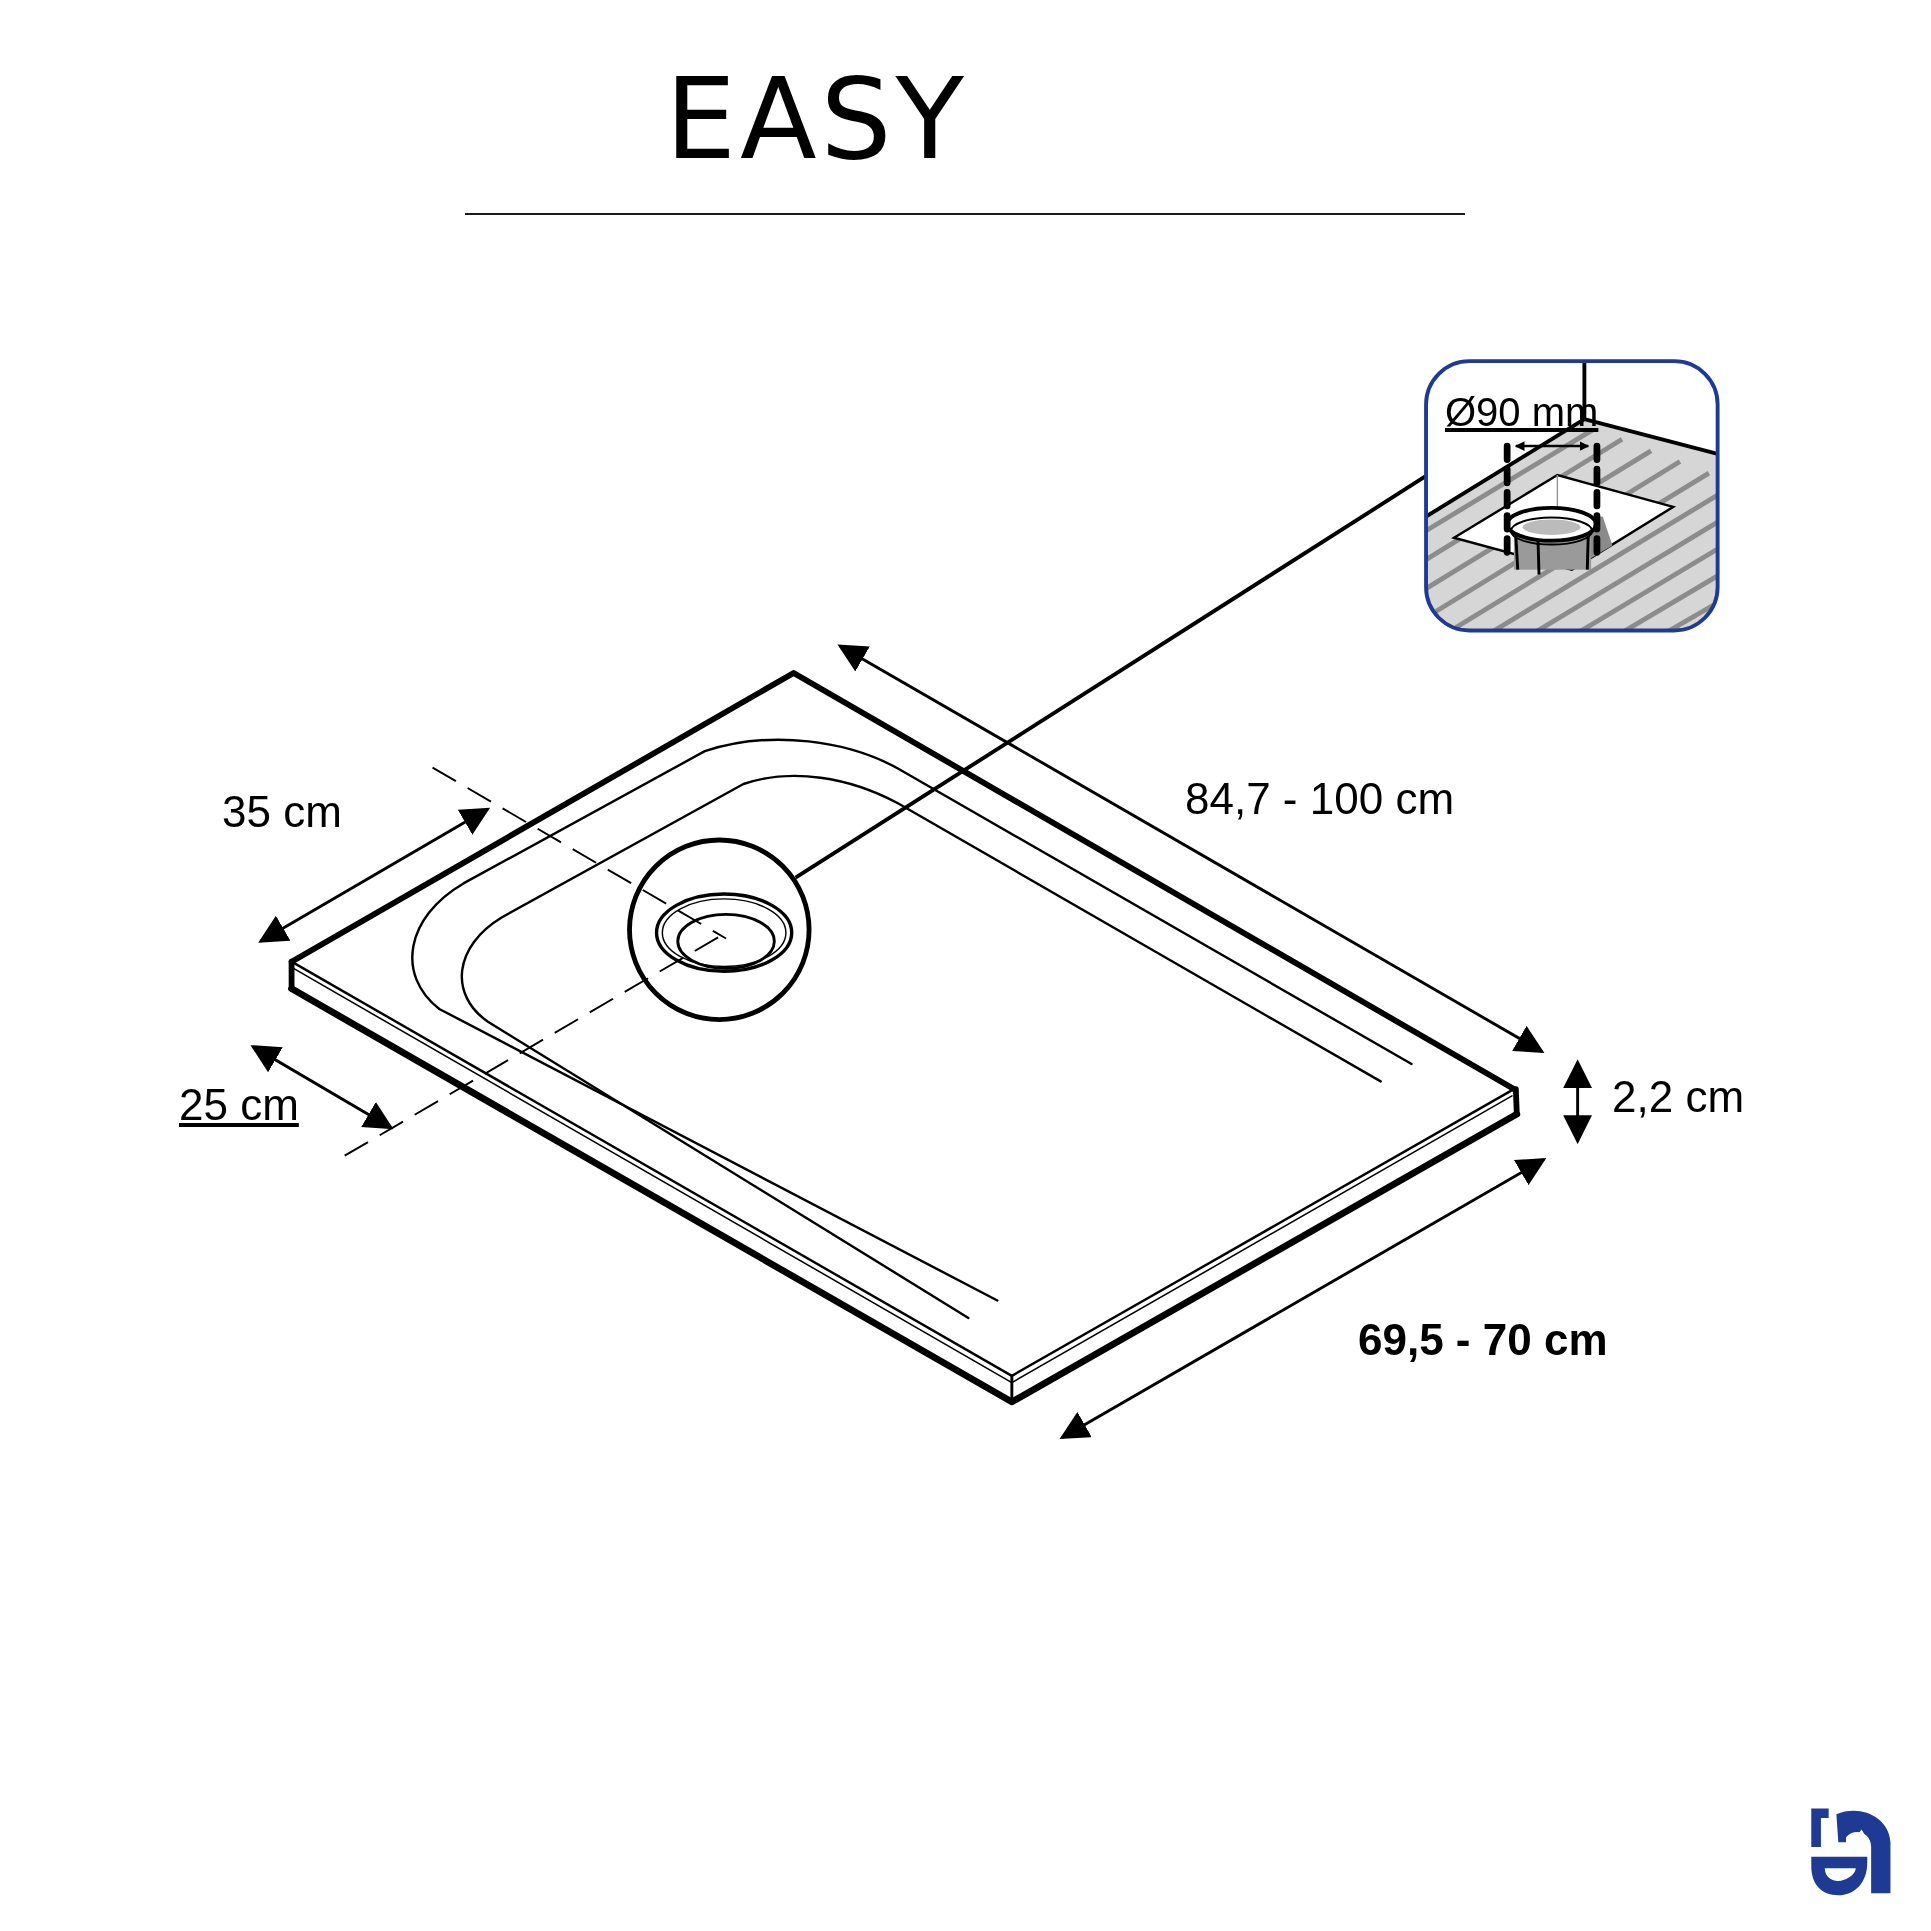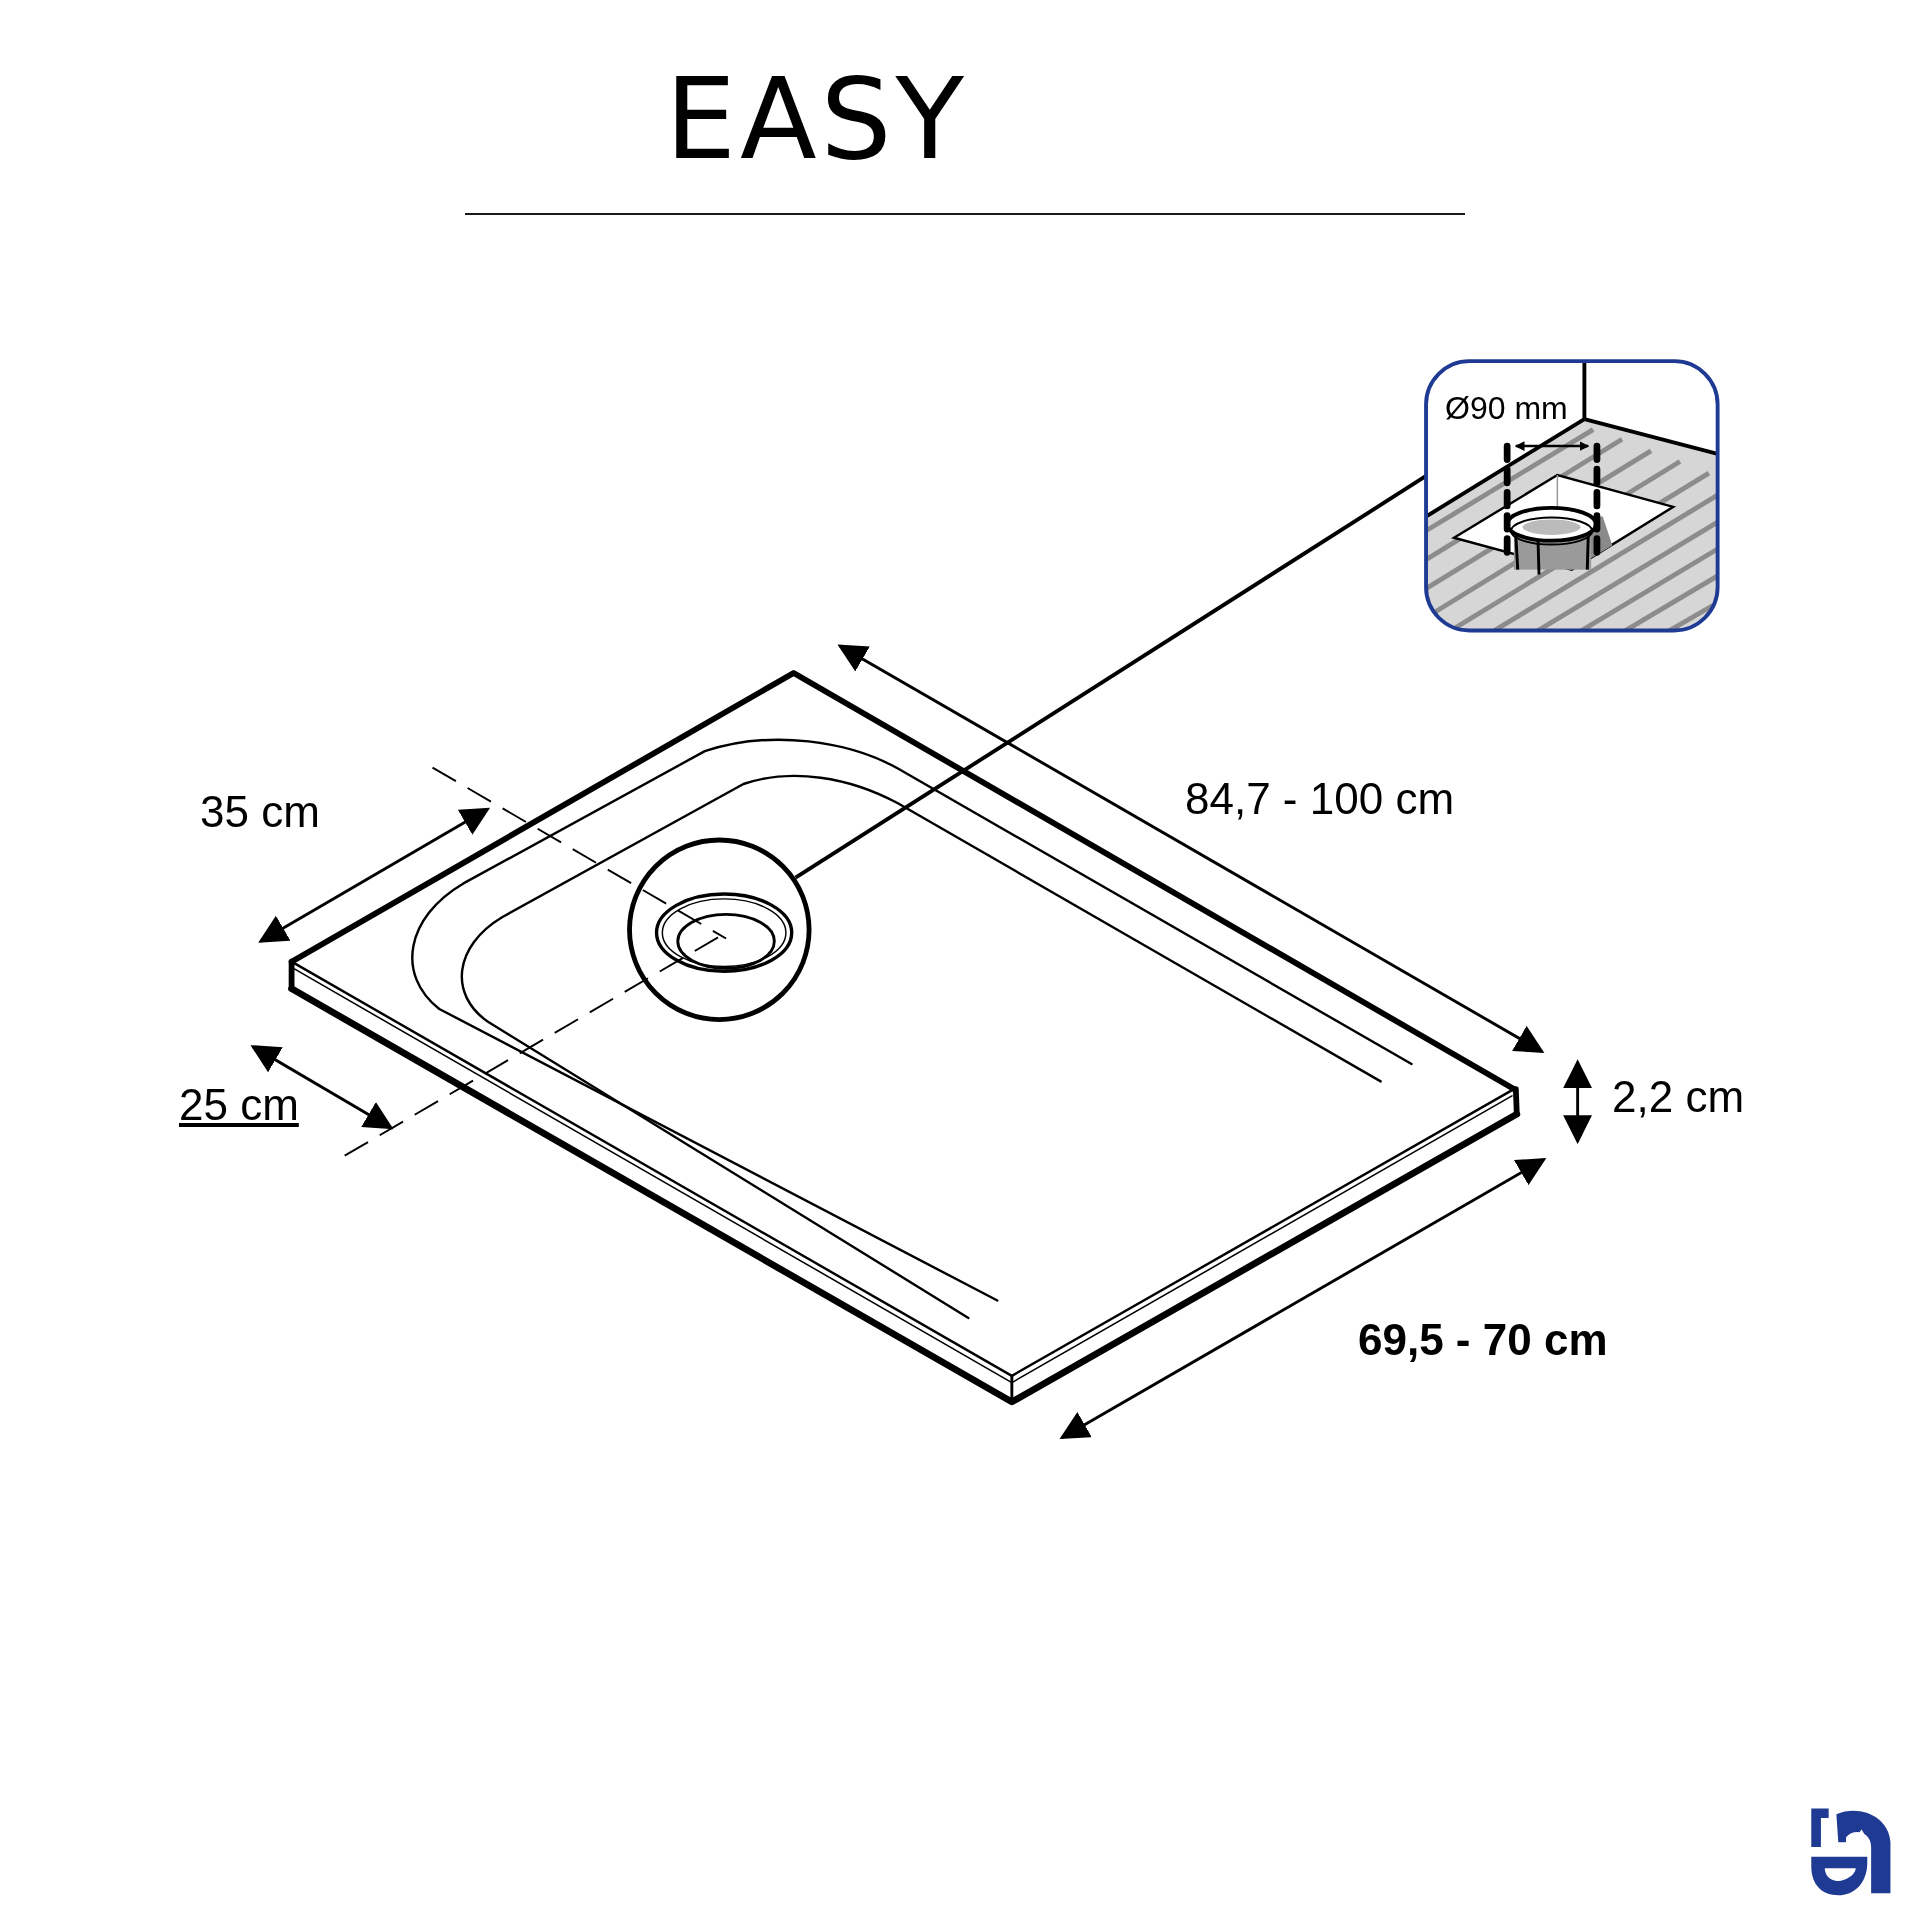--- a/index.html
+++ b/index.html
@@ -1,21 +1,21 @@
 <!DOCTYPE html>
 <html><head>
 <meta charset="utf-8">
 <style>
   html, body { margin:0; padding:0; background:#ffffff; }
   body { width:1931px; height:1931px; position:relative; overflow:hidden; font-family:"Liberation Sans", sans-serif; }
   .title { position:absolute; left:0; width:1633px; top:58px; text-align:center; font-family:"DejaVu Sans", sans-serif; font-size:112px; letter-spacing:3.9px; color:#000; line-height:1.1; }
   .rule { position:absolute; left:465px; top:213px; width:1000px; height:1.9px; background:#1a1a1a; }
   svg.drawing { position:absolute; left:0; top:0; width:1931px; height:1931px; }
   .lbl { position:absolute; font-family:"Liberation Sans", sans-serif; font-size:44px; color:#000; white-space:nowrap; line-height:1; }
-  .inset-lbl { position:absolute; font-family:"Liberation Sans", sans-serif; font-size:32px; color:#000; white-space:nowrap; line-height:1; }
+  .inset-lbl { position:absolute; font-family:"Liberation Sans", sans-serif; font-size:40px; color:#000; white-space:nowrap; line-height:1;text-decoration:underline; }
 </style>
 </head>
 <body>
 
 <div class="title">EASY</div>
 <div class="rule"></div>
 
 <svg class="drawing" viewBox="0 0 2000 2000" xmlns="http://www.w3.org/2000/svg">
   <defs>
     <marker id="ah" viewBox="0 0 10 10" refX="9" refY="5" markerWidth="10" markerHeight="10" orient="auto-start-reverse" markerUnits="userSpaceOnUse">
@@ -115,19 +115,19 @@
   </g>
 
   <g transform="translate(1876,1873)" fill="#1f3a93">
     <path d="M0,0 H18 V10 H10 V40 H0 Z"></path>
     <path d="M26,6 C50,-4 80,8 82,35 V88 H62 V40 C62,24 44,20 36,30 L36,35 H28 Z"></path>
     <path d="M0,50 H58 V56 C58,78 44,90 28,90 C12,90 0,80 0,60 Z M14,62 C14,72 24,78 34,74 C42,71 46,66 46,62 Z" fill-rule="evenodd"></path>
     <path d="M52,22 C56,28 58,32 56,36 C54,40 48,40 46,36 C44,32 48,28 52,22 Z" fill="#ffffff"></path>
   </g>
 </svg>
 
-<div class="lbl" style="left:200px; top:790px;text-align:center;">35 cm</div>
+<div class="lbl" style="left:222px; top:790px;text-align:center;">35 cm</div>
 <div class="lbl" style="left:179px; top:1083px;text-decoration:underline;">25 cm</div>
 <div class="lbl" style="left:1185px; top:777px;">84,7 - 100 cm</div>
 <div class="lbl" style="left:1612px; top:1075px;">2,2 cm</div>
 <div class="lbl" style="left:1358px; top:1318px;font-weight:bold;">69,5 - 70 cm</div>
 <div class="inset-lbl" style="left:1445px; top:392px;">Ø90 mm</div>
 
 
 </body></html>

